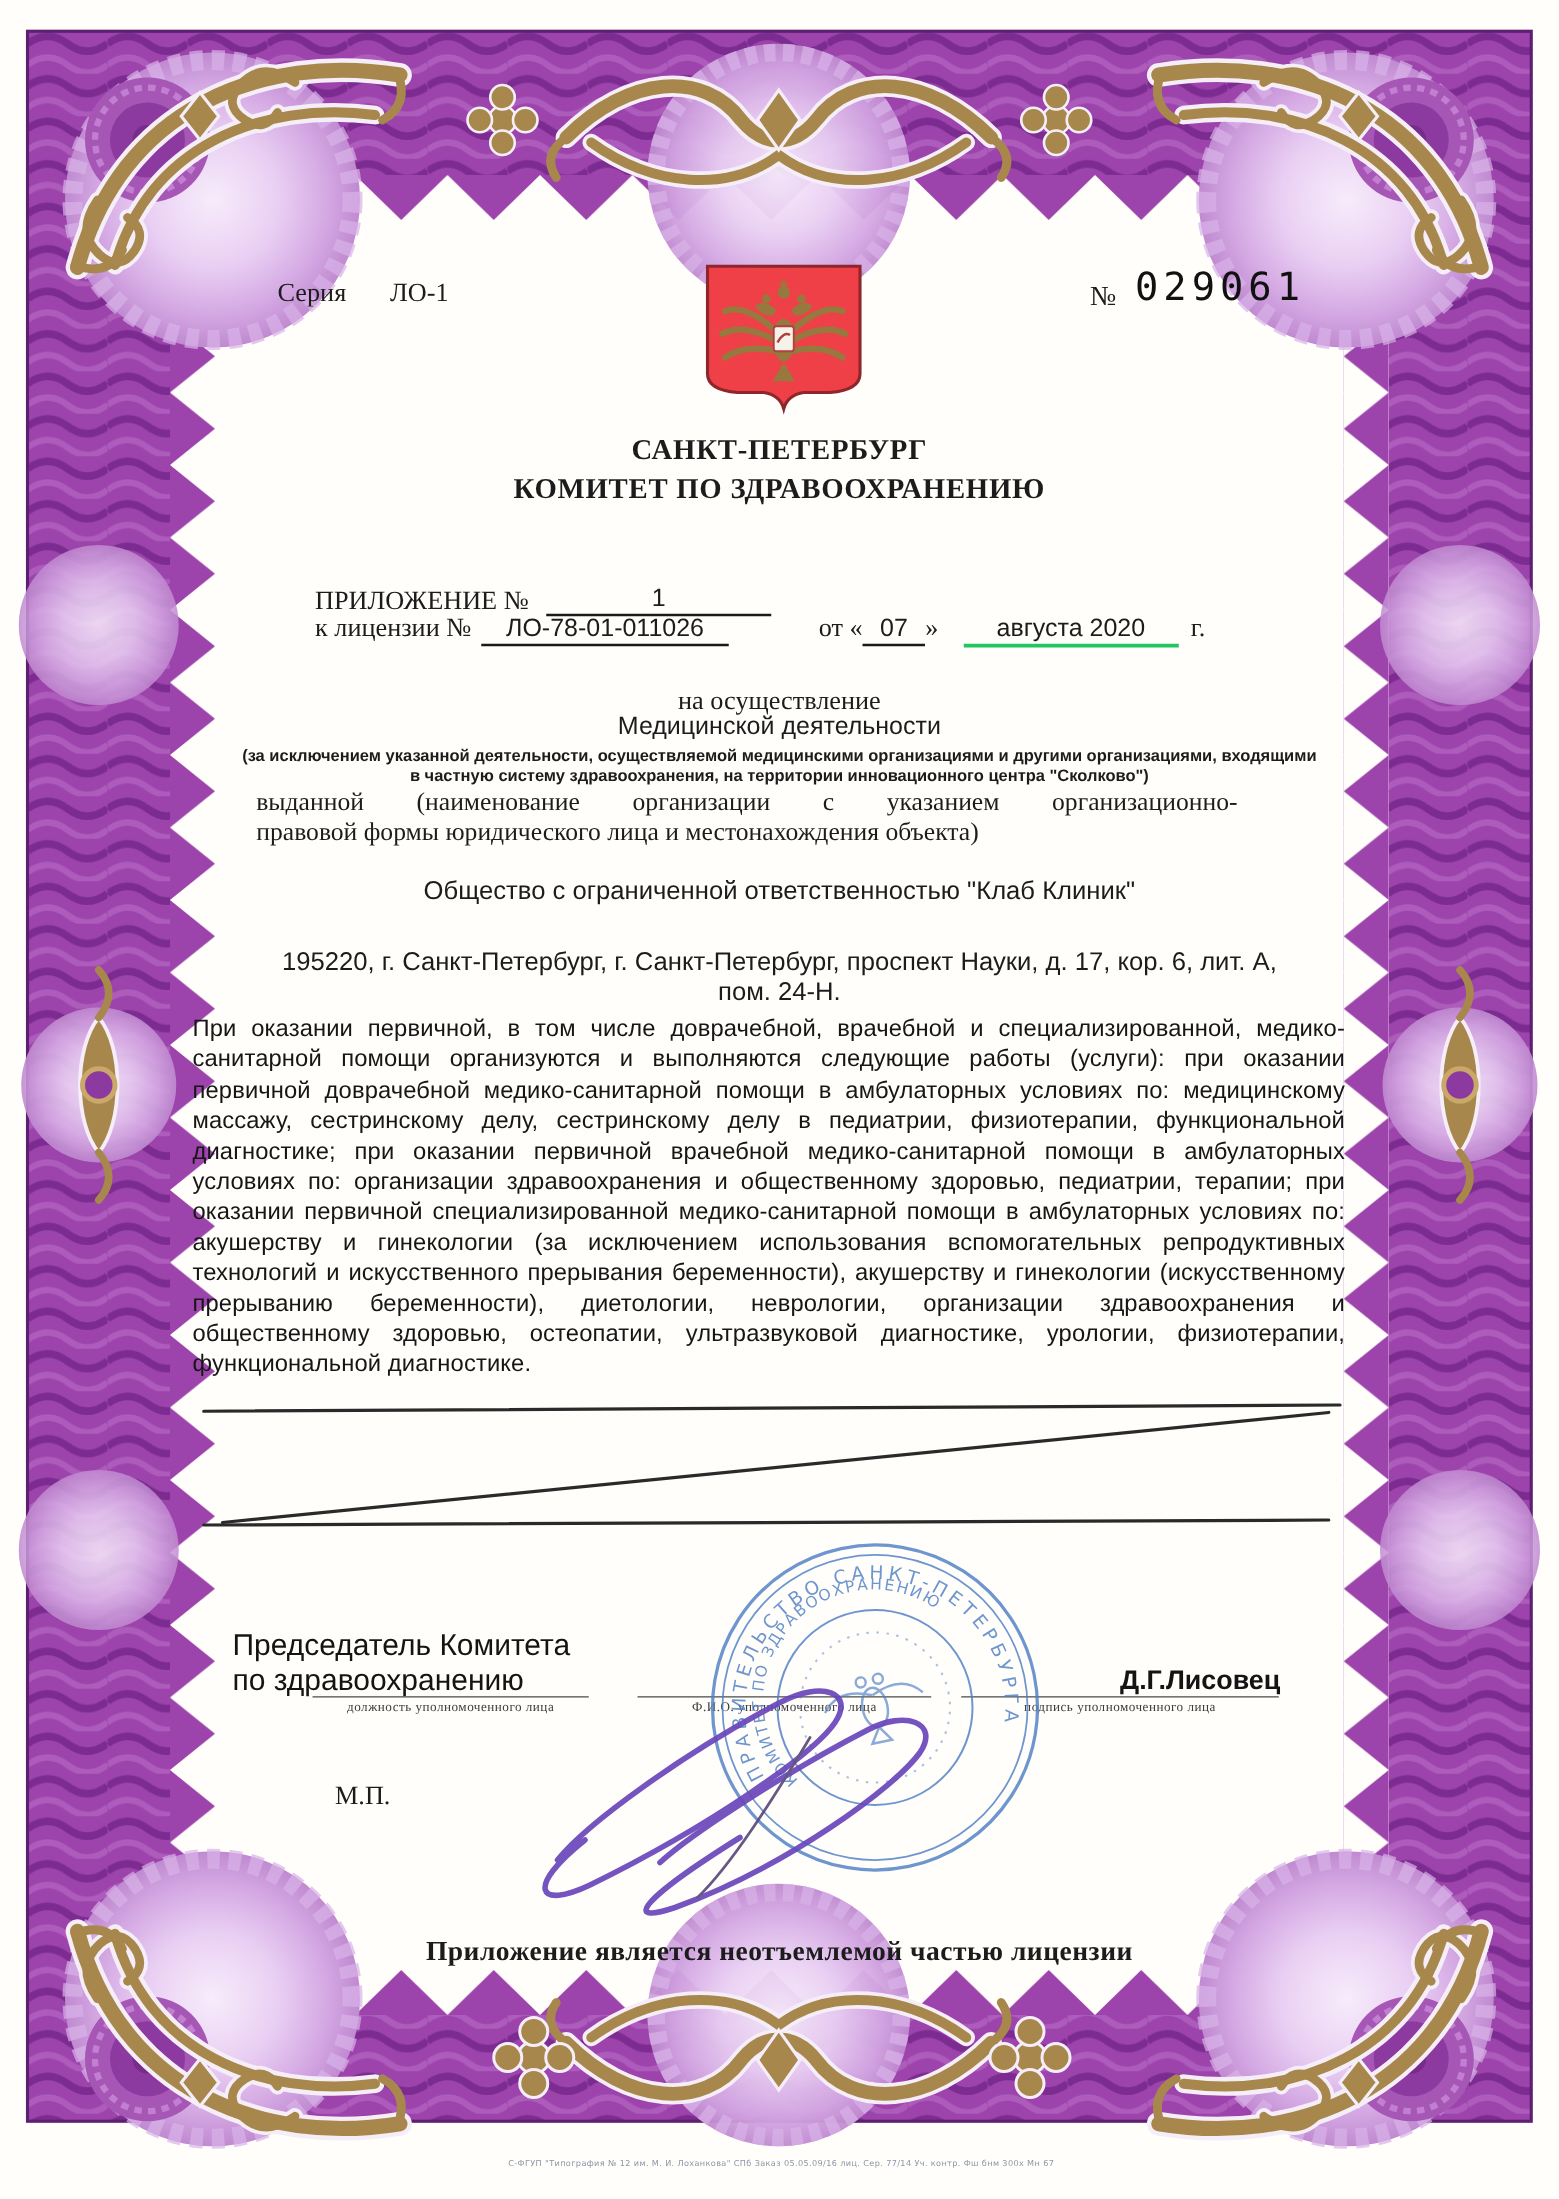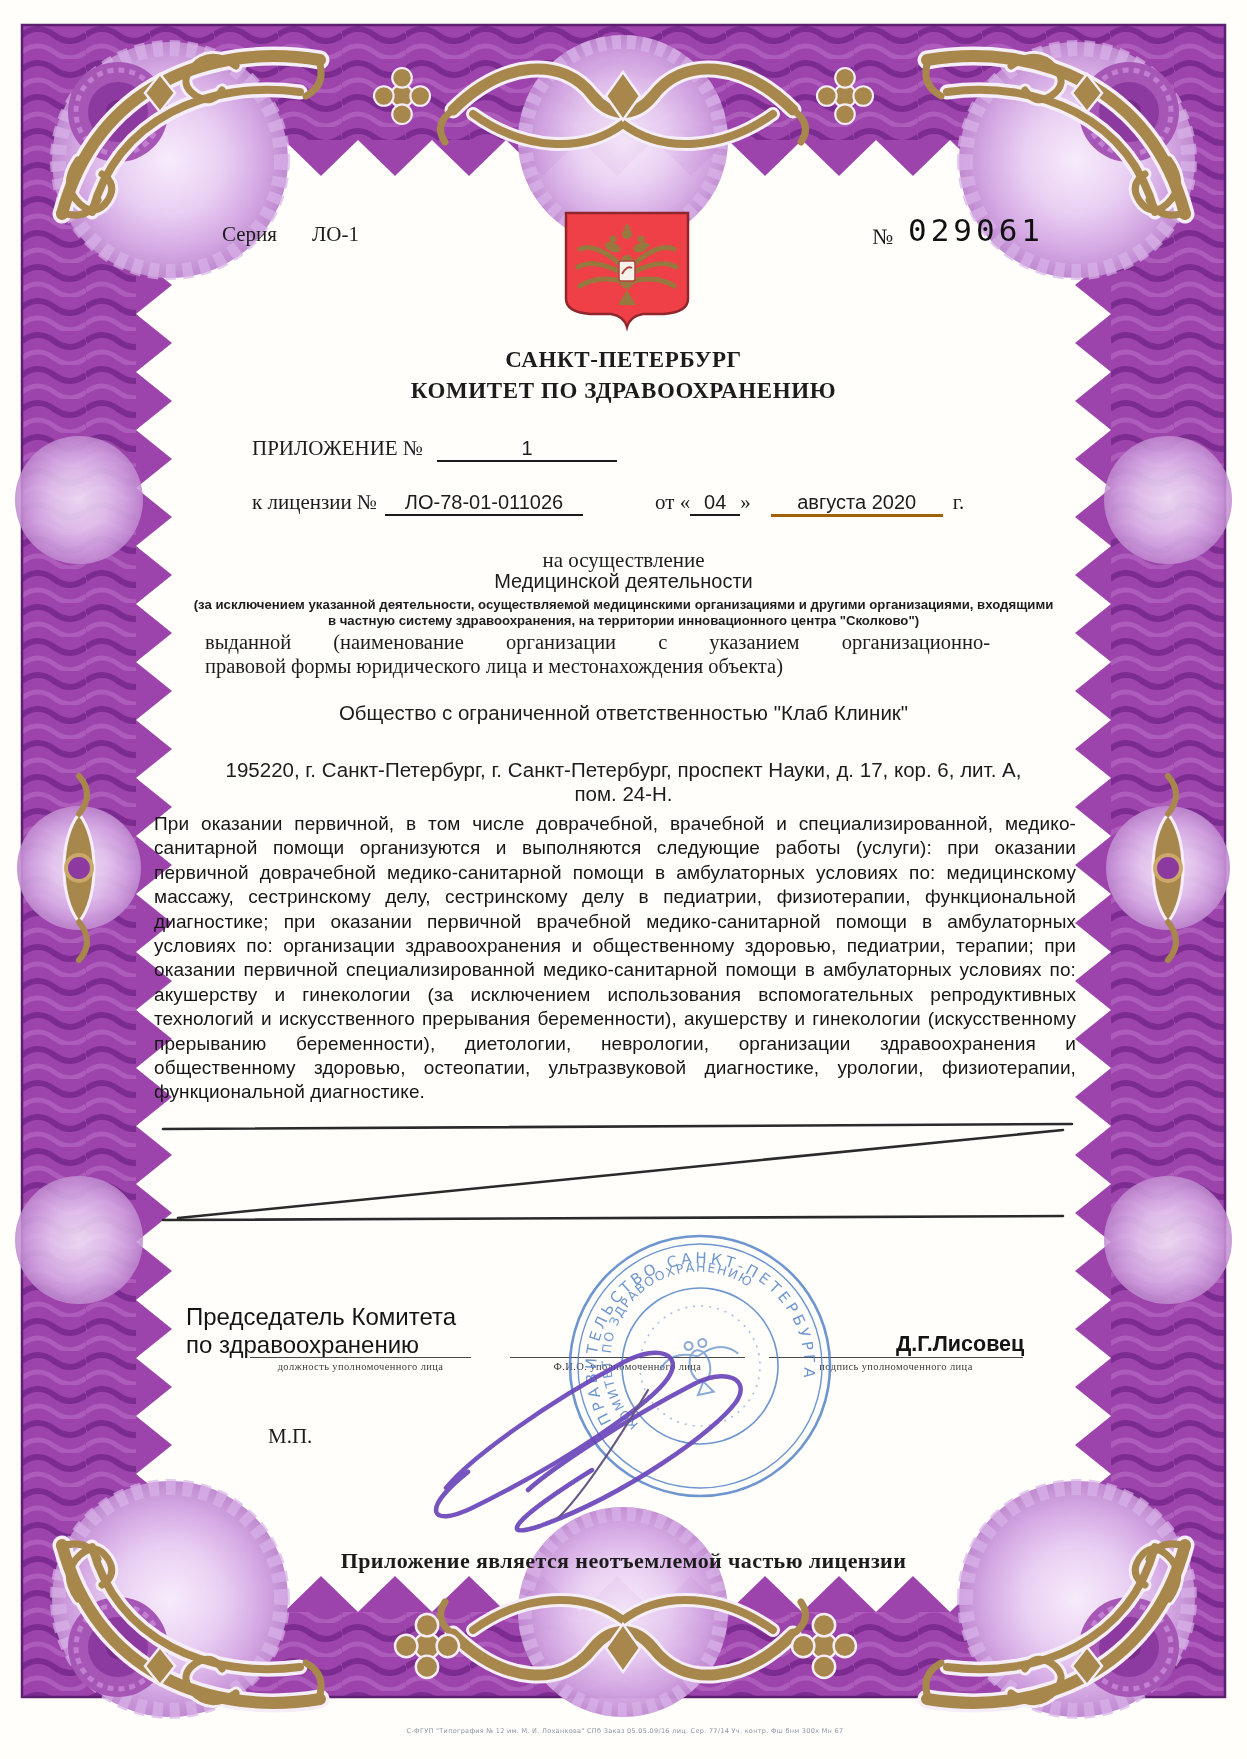--- a/index.html
+++ b/index.html
@@ -181,32 +181,32 @@
       <path d="M65,80 l-9,15 h18 z" fill="#97783f"></path>
       <rect x="57" y="51" width="16" height="20" rx="2" fill="#f6f2ea" stroke="#b0403f" stroke-width="1.5"></rect>
       <path d="M60,64 q5,-9 10,-6" fill="none" stroke="#b0403f" stroke-width="2"></path>
     </svg>
 
     <div class="abs serif title center" style="left:140px;top:344px;width:967px;">
       <div>САНКТ-ПЕТЕРБУРГ</div>
       <div>КОМИТЕТ ПО ЗДРАВООХРАНЕНИЮ</div>
     </div>
 
-    <div class="abs row" style="left:252px;top:436px;">
+    <div class="abs row" style="left:252px;top:468px;align-items:flex-end;">
       <span class="serif lbl">ПРИЛОЖЕНИЕ №</span>
       <span class="fill" style="width:180px;margin-left:14px;">1</span>
     </div>
 
     <div class="abs row" style="left:252px;top:490px;">
       <span class="serif lbl">к лицензии №</span>
       <span class="fill" style="width:198px;margin-left:8px;">ЛО-78-01-011026</span>
       <span class="serif lbl" style="margin-left:72px;">от «</span>
-      <span class="fill" style="width:50px;">04</span>
+      <span class="fill" style="width:50px;">07</span>
       <span class="serif lbl">»</span>
-      <span class="fill" style="width:172px;margin-left:20px;border-bottom:3px solid #a16207;">августа 2020</span>
+      <span class="fill" style="width:172px;margin-left:20px;border-bottom:3px solid #22c55e;">августа 2020</span>
       <span class="serif lbl" style="margin-left:10px;">г.</span>
     </div>
 
     <div class="abs serif center" style="left:140px;top:548px;width:967px;font-size:21px;">на осуществление</div>
     <div class="abs sans center" style="left:140px;top:570px;width:967px;font-size:20px;">Медицинской деятельности</div>
     <div class="abs small-bold center" style="left:146px;top:597px;width:955px;">(за исключением указанной деятельности, осуществляемой медицинскими организациями и другими организациями, входящими</div>
     <div class="abs small-bold center" style="left:146px;top:613px;width:955px;">в частную систему здравоохранения, на территории инновационного центра "Сколково")</div>
     <div class="abs serif just" style="left:205px;top:631px;width:785px;font-size:20.5px;">выданной (наименование организации с указанием организационно-</div>
     <div class="abs sans center" style="left:140px;top:701px;width:967px;font-size:20.5px;">Общество с ограниченной ответственностью "Клаб Клиник"</div>
 

